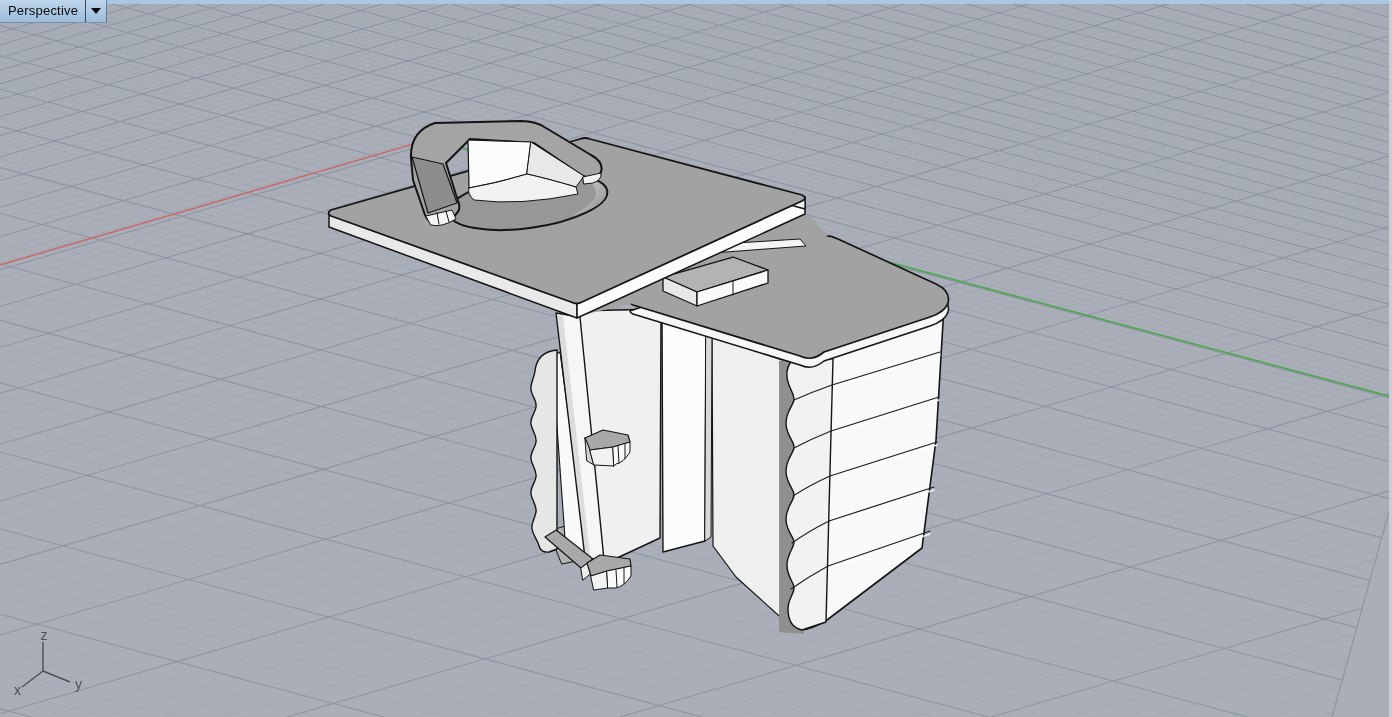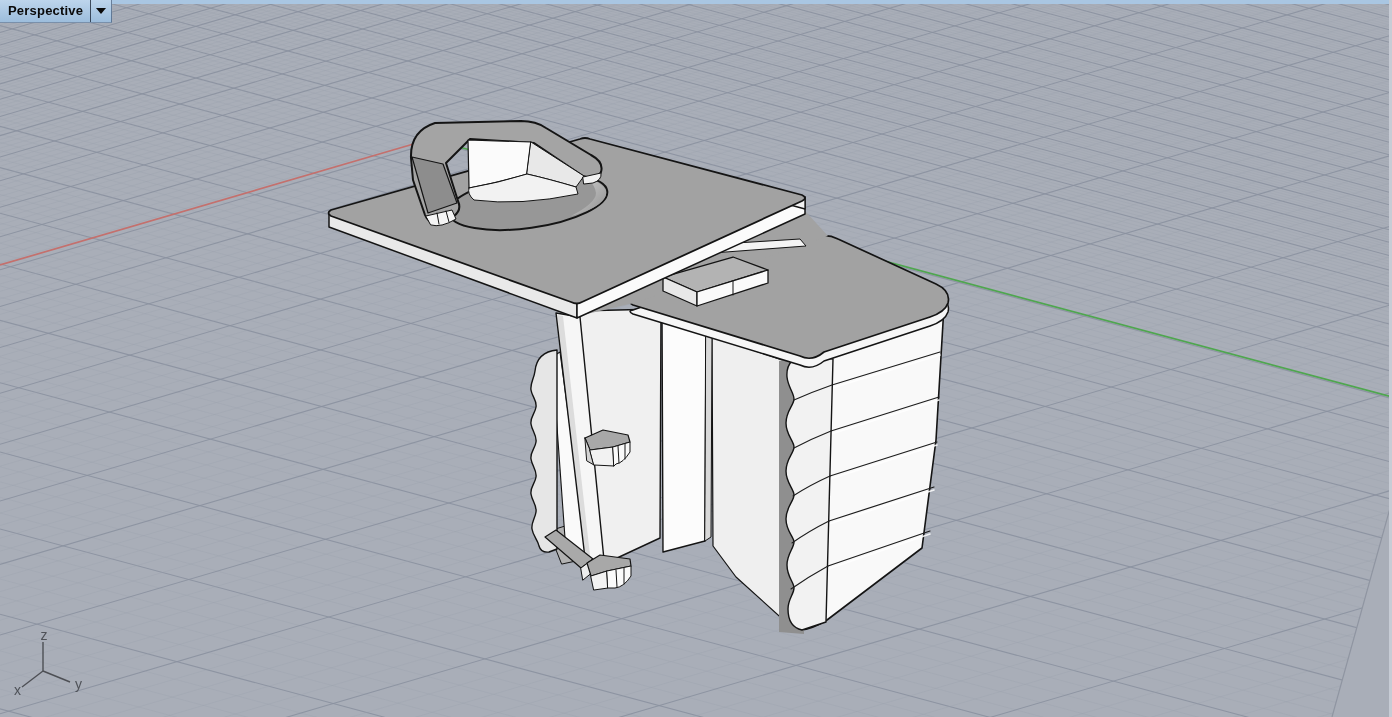--- a/index.html
+++ b/index.html
@@ -15,21 +15,21 @@
   
   .vp-tab{
     position:absolute;left:0;top:0;z-index:6;height:22px;
     display:flex;align-items:center;
     background:linear-gradient(#bdd5ec,#9cbddc);
     border-right:1px solid rgba(40,60,90,.55);
     border-bottom:1px solid rgba(40,60,90,.45);
     cursor:default;
   }
   .vp-tab-label{
-    font-size:13px;font-weight:bold;color:#0a0a0a;
+    font-size:13px;font-weight:normal;color:#0a0a0a;
     padding:0 7px 1px 8px;letter-spacing:.2px;white-space:nowrap;
   }
   .vp-tab-divider{width:1px;align-self:stretch;background:rgba(20,30,45,.75);}
   .vp-tab-arrow{
     width:20px;height:100%;display:flex;align-items:center;justify-content:center;cursor:pointer;
   }
   .vp-tab-arrow .tri{
     width:0;height:0;border-left:5px solid transparent;border-right:5px solid transparent;
     border-top:6px solid #0a0a0a;
   }

